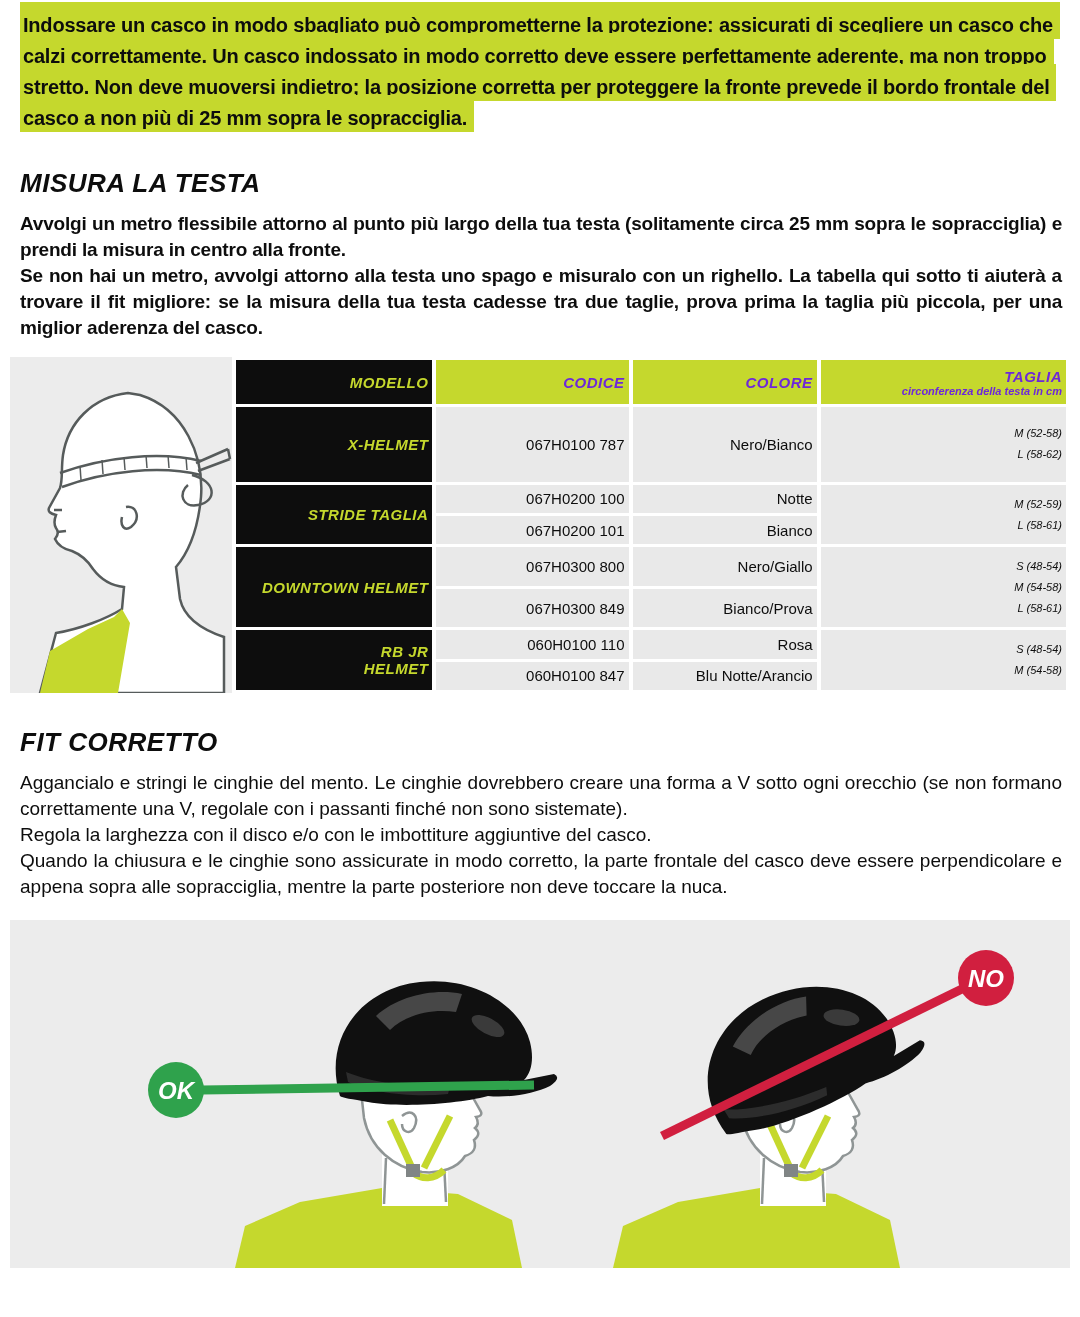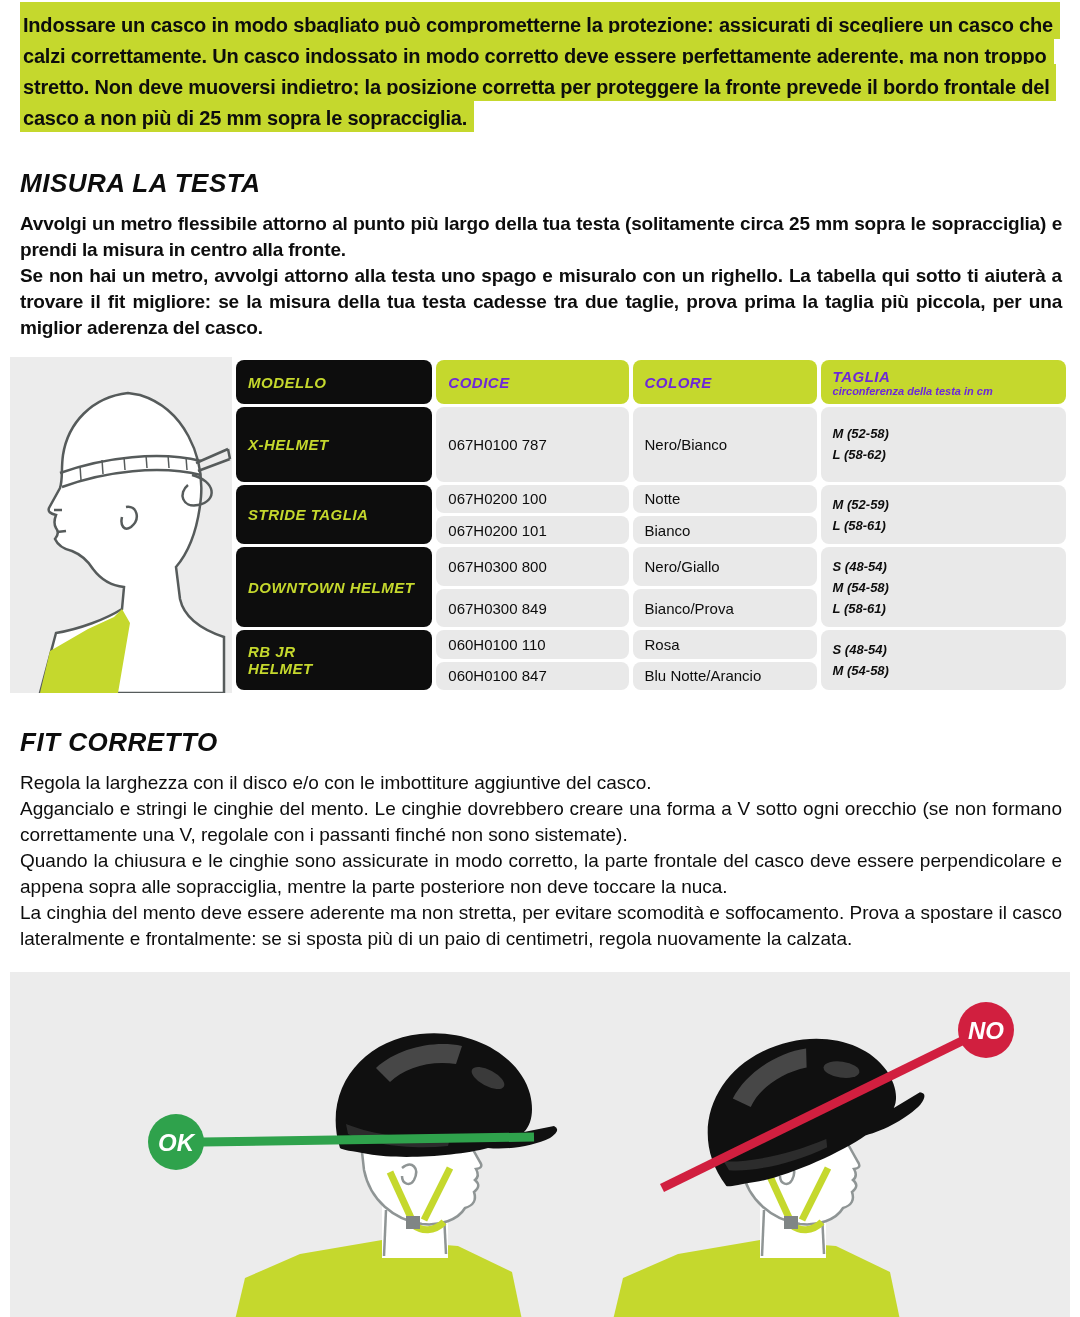--- a/index.html
+++ b/index.html
@@ -47,38 +47,38 @@
   table.sizes{
     flex:1;
     border-collapse:separate;
     border-spacing:4px 3px;
     table-layout:fixed;
   }
   col.c-model{width:24%;}
   col.c-code{width:23.5%;}
   col.c-color{width:22.5%;}
   col.c-size{width:30%;}
-  th,td{text-align:left;vertical-align:middle;padding:4px 12px;border-radius:8px;}
+  th,td{text-align:right;vertical-align:middle;padding:4px 4px;}
   th.model-h{
     background:#0d0d0d;color:var(--accent);
     font-size:15px;font-weight:700;font-style:italic;height:44px;letter-spacing:0.5px;
   }
   th.lime-h{
     background:var(--accent);color:#6d28d9;
     font-size:15px;font-weight:700;font-style:italic;height:44px;letter-spacing:0.5px;
   }
   th.lime-h .sub{display:block;font-size:11px;font-weight:700;font-style:italic;letter-spacing:0;}
   td.model{
     background:#0d0d0d;color:var(--accent);
     font-weight:700;font-style:italic;font-size:15px;
     white-space:pre-line;letter-spacing:0.5px;
   }
   td.val{background:var(--cell);font-size:15px;height:20px;}
   td.taglia{background:var(--cell);}
-  .size-line{font-size:13px;font-style:italic;font-weight:700;line-height:21px;}
+  .size-line{font-size:11px;font-style:italic;font-weight:400;line-height:21px;}
   tr.tall td{height:66px;}
 
   
   .fit-panel{margin:20px 10px 0;}
   .fit-panel svg{display:block;width:1060px;height:348px;}
 
   
   .lime-fill{fill:var(--accent);}
   .lime-stroke{stroke:var(--accent);}
   .sketch{stroke:#565b5b;stroke-width:2.5;fill:none;}
@@ -218,24 +218,23 @@
         <tr>
           <td class="val">060H0100 847</td>
           <td class="val">Blu Notte/Arancio</td>
         </tr>
       </tbody>
     </table>
   </div>
 
   <div class="text-col">
     <h2 class="section">FIT CORRETTO</h2>
+    <p class="body body-reg">Aggancialo e stringi le cinghie del mento. Le cinghie dovrebbero creare una forma a V sotto ogni orecchio (se non formano correttamente una V, regolale con i passanti finché non sono sistemate).</p>
     <p class="body body-reg">Regola la larghezza con il disco e/o con le imbottiture aggiuntive del casco.</p>
-    <p class="body body-reg">Aggancialo e stringi le cinghie del mento. Le cinghie dovrebbero creare una forma a V sotto ogni orecchio (se non formano correttamente una V, regolale con i passanti finché non sono sistemate).</p>
     <p class="body body-reg">Quando la chiusura e le cinghie sono assicurate in modo corretto, la parte frontale del casco deve essere perpendicolare e appena sopra alle sopracciglia, mentre la parte posteriore non deve toccare la nuca.</p>
-    <p class="body body-reg">La cinghia del mento deve essere aderente ma non stretta, per evitare scomodità e soffocamento. Prova a spostare il casco lateralmente e frontalmente: se si sposta più di un paio di centimetri, regola nuovamente la calzata.</p>
   </div>
 
   <div class="fit-panel">
     <svg viewBox="0 0 1060 348">
       <rect width="1060" height="348" fill="#ececec"></rect>
       <defs>
         <g id="head-base">
 
           <polygon class="lime-fill" points="225,348 235,306 290,282 372,268 448,274 502,300 512,348"></polygon>
 

